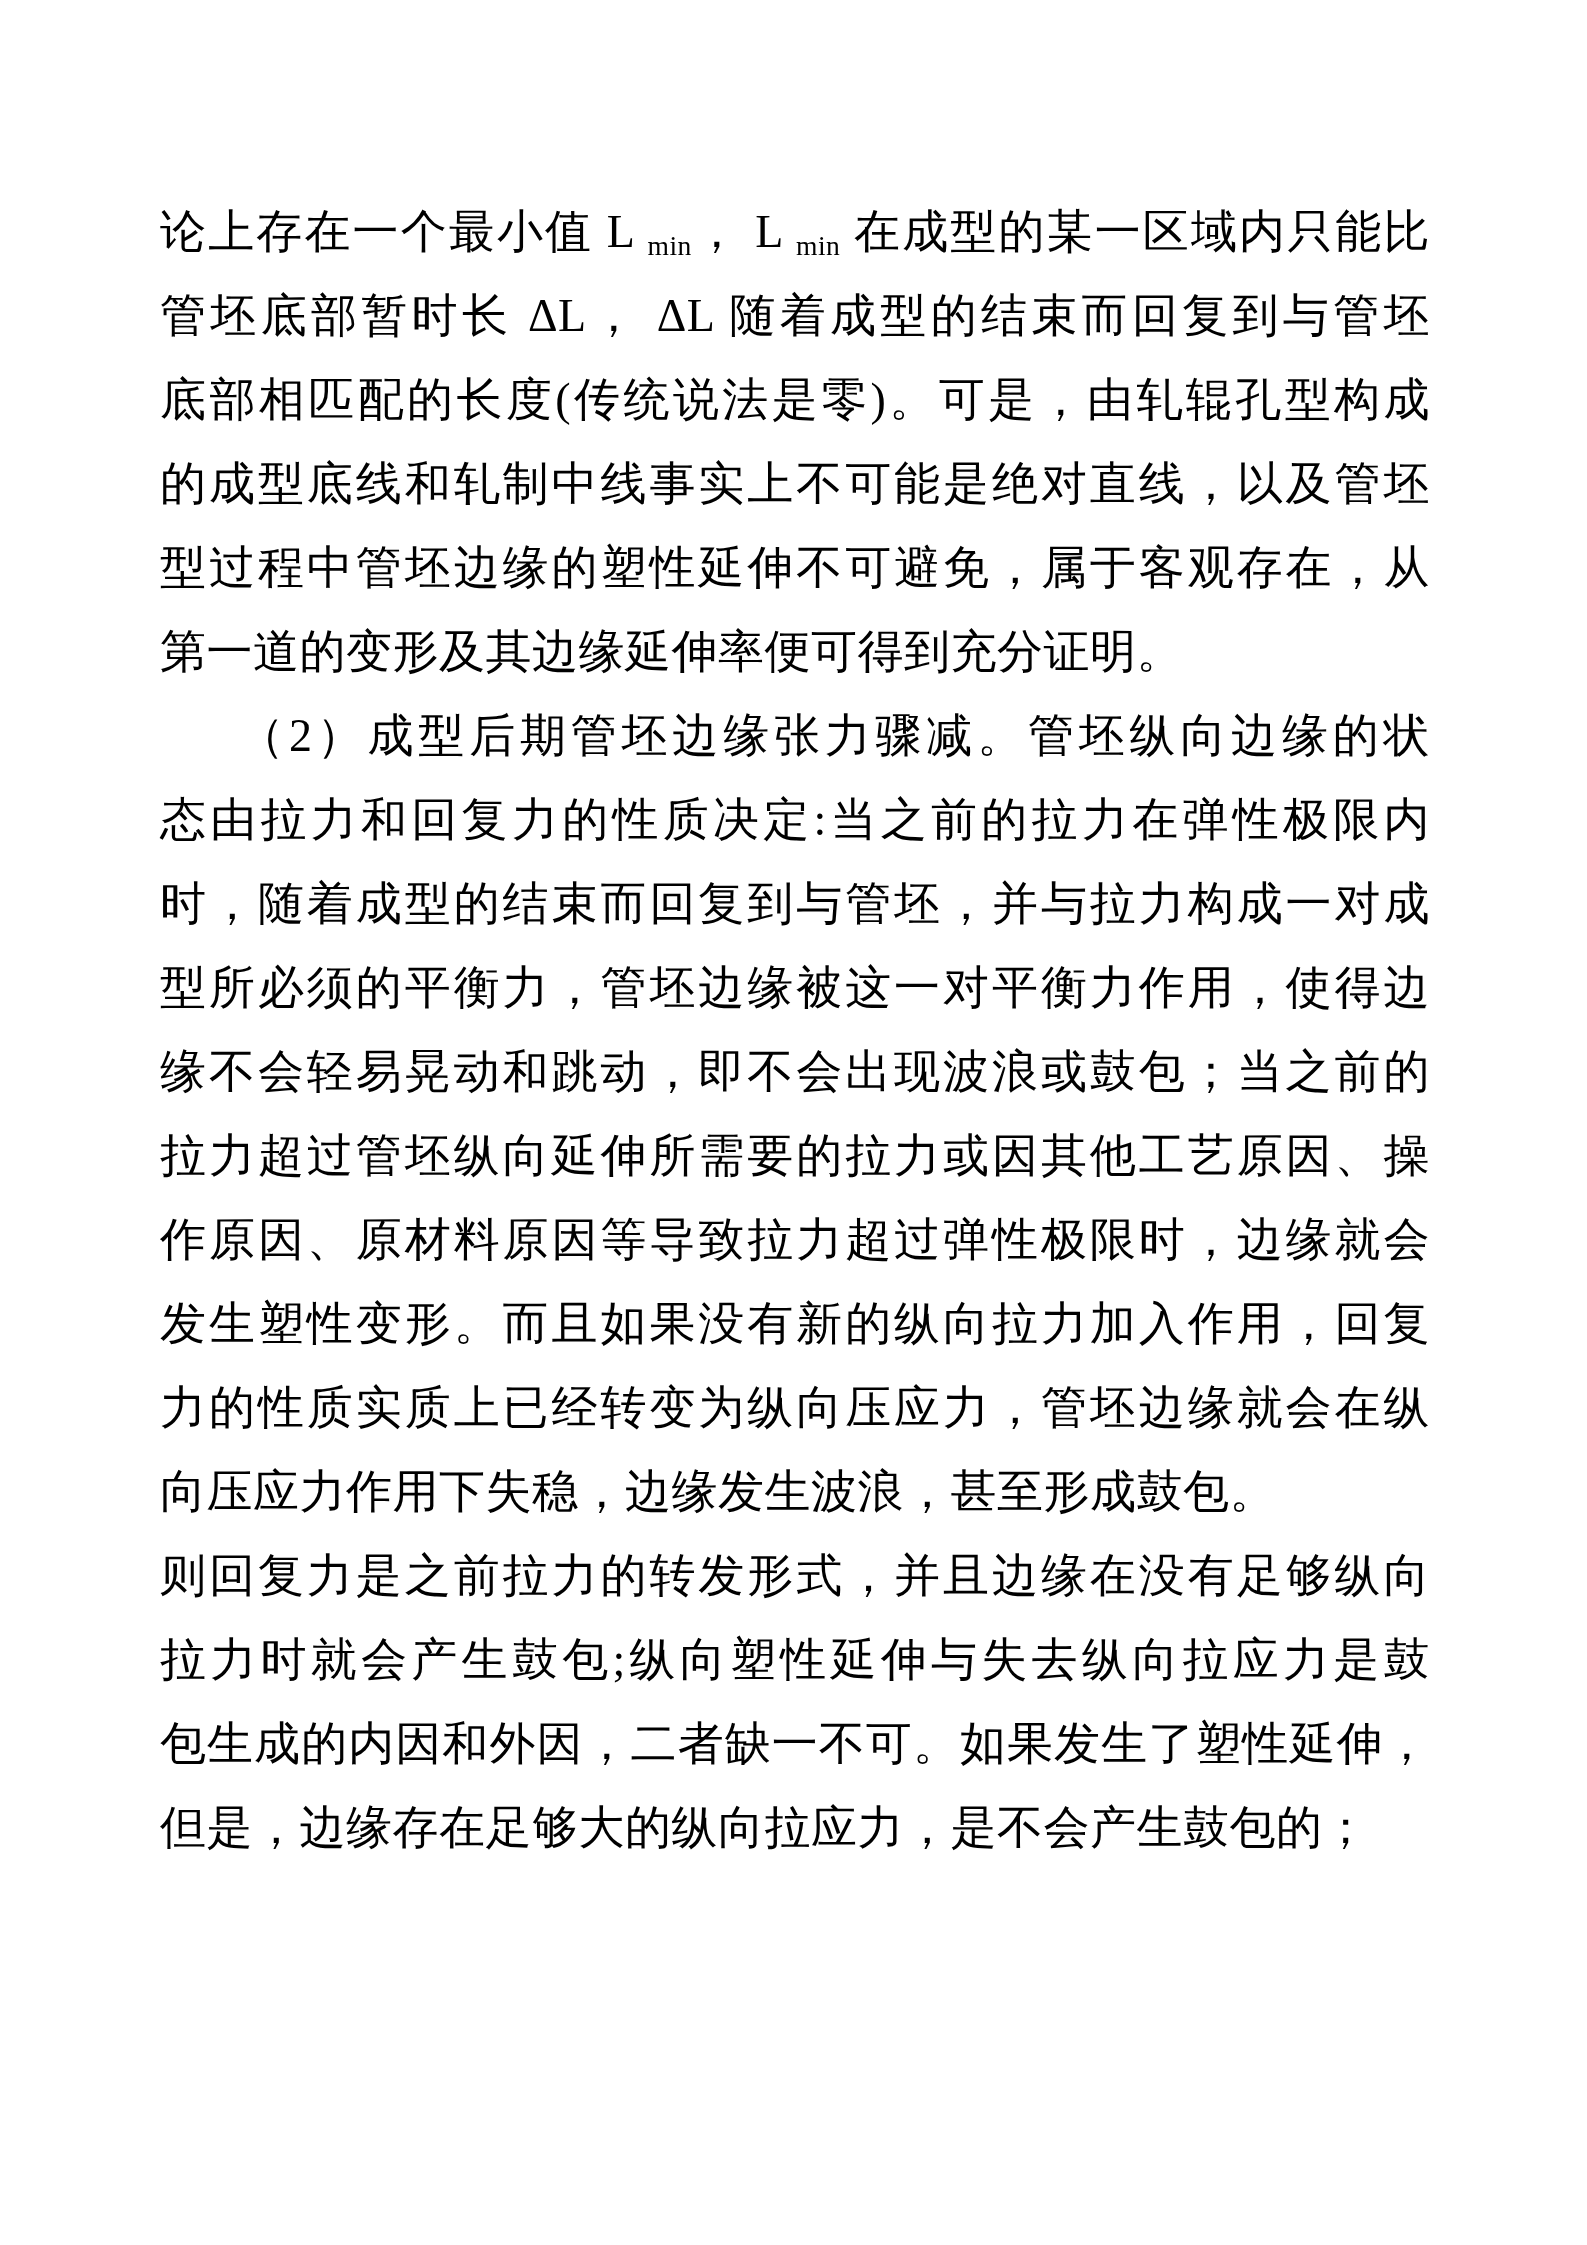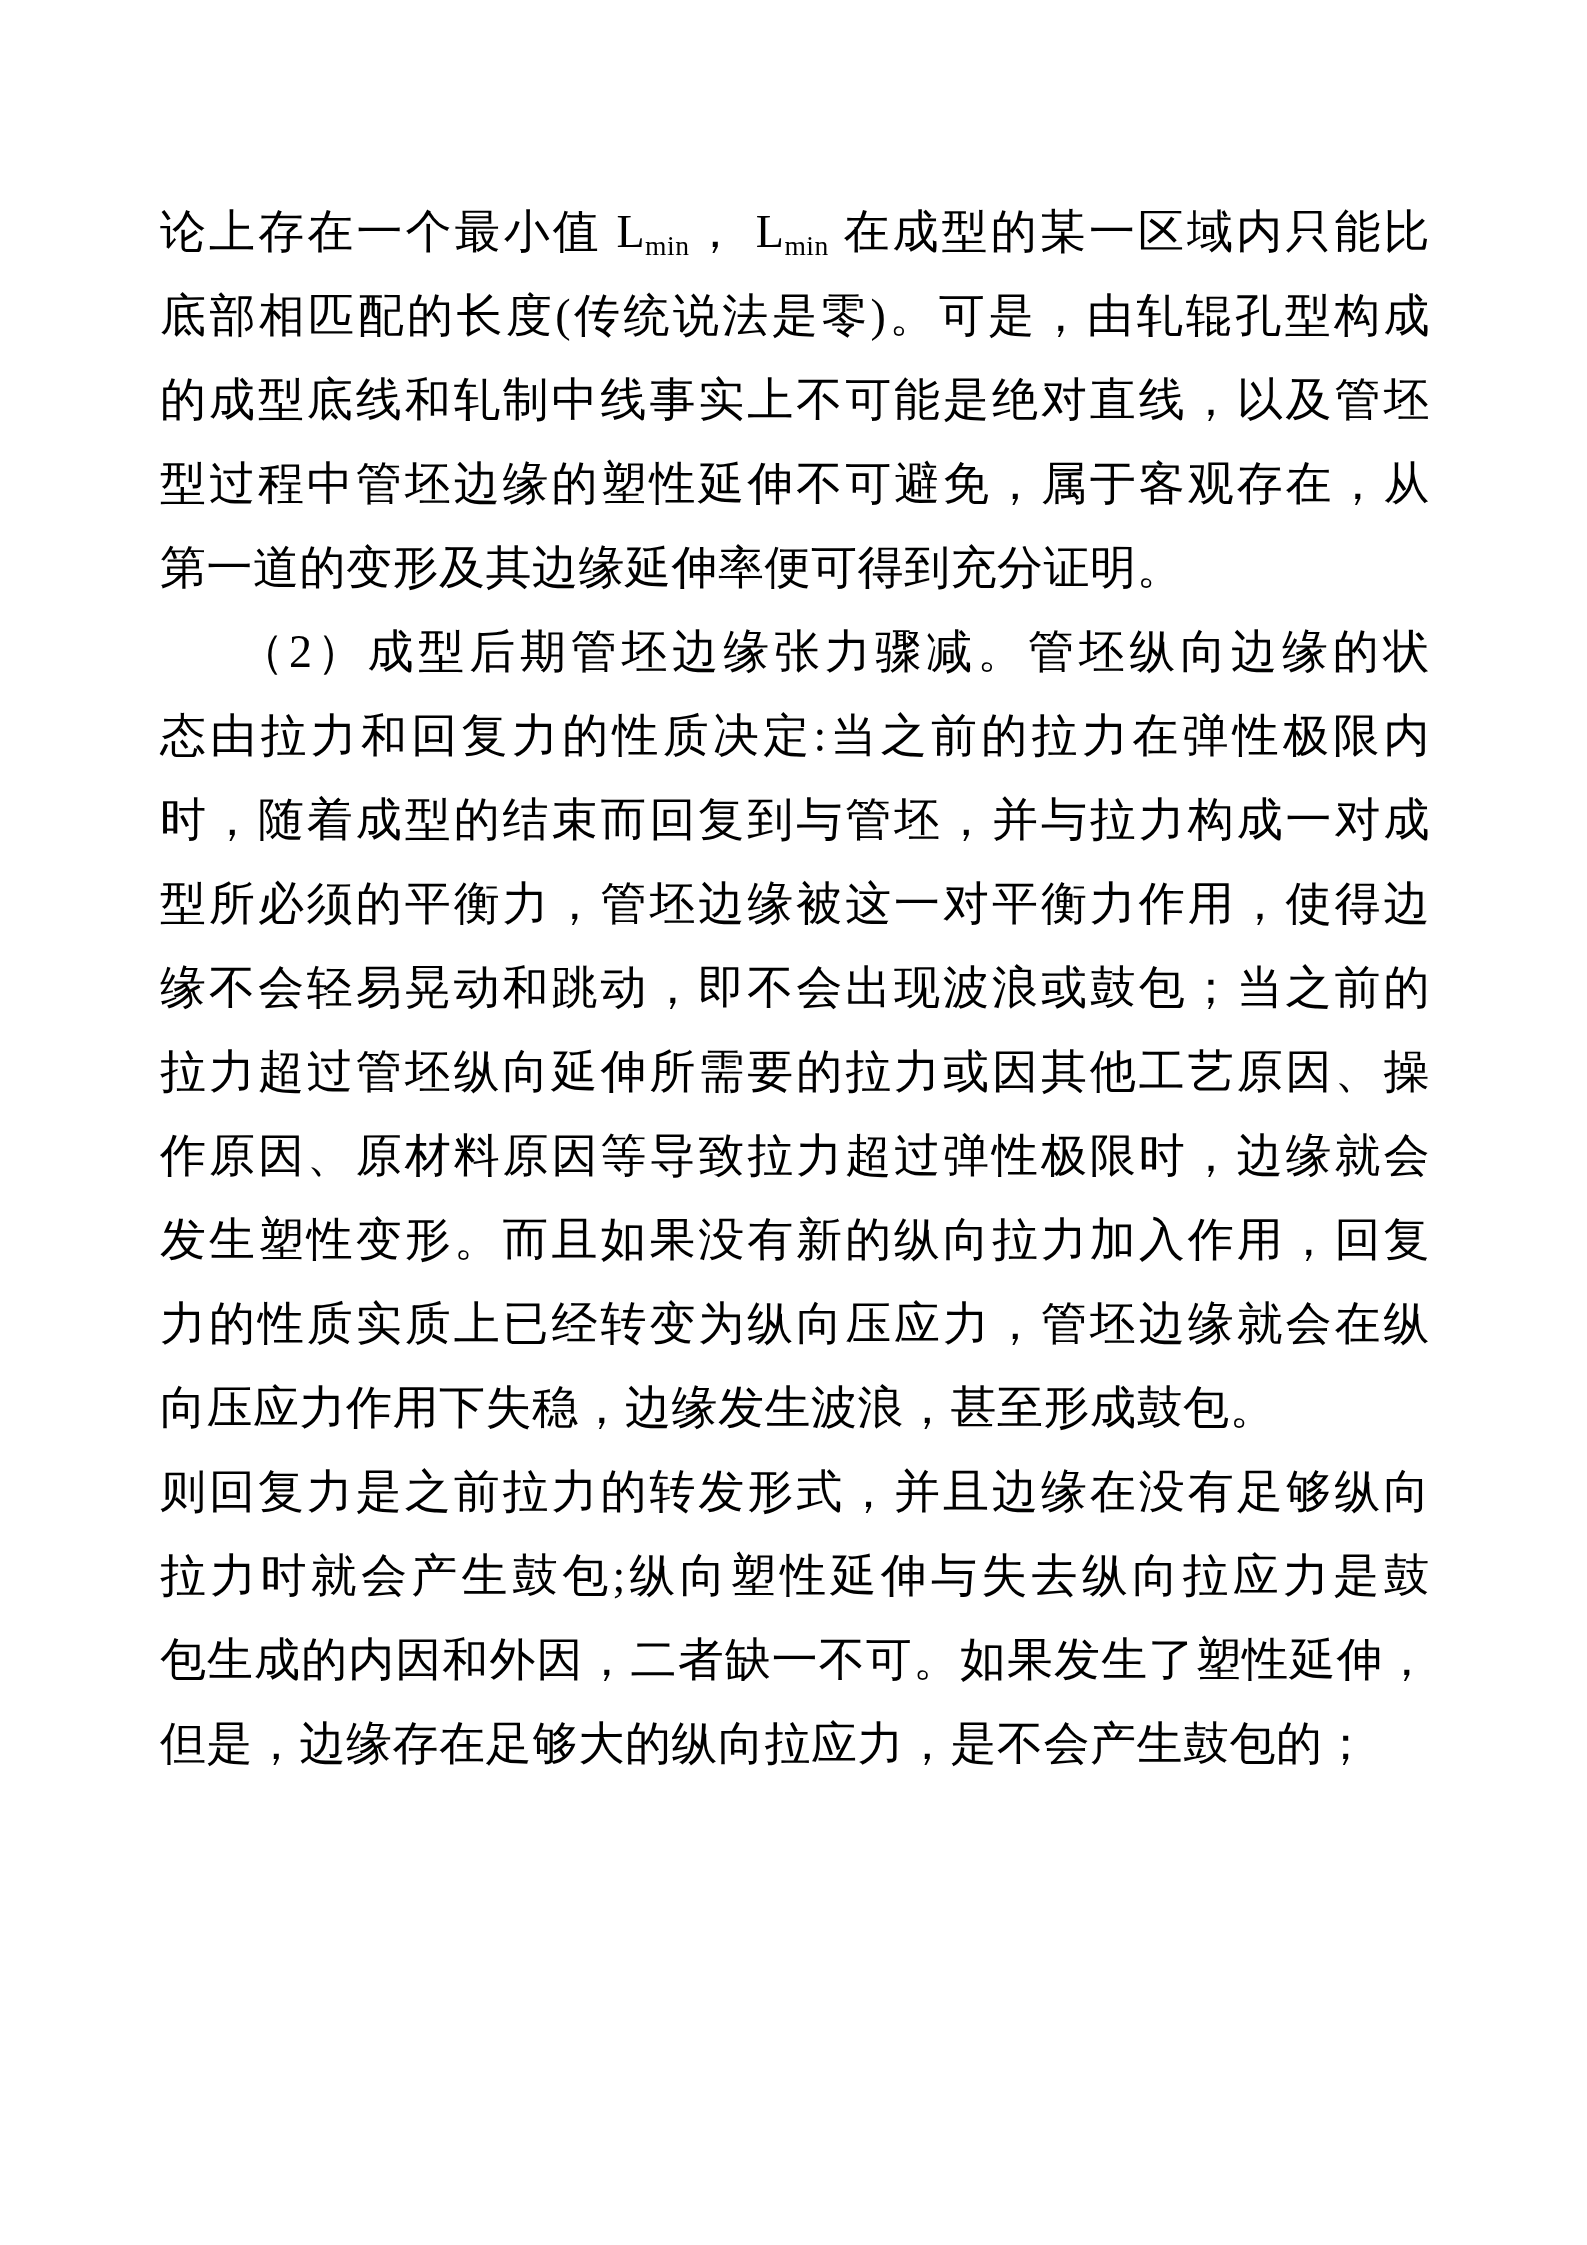--- a/index.html
+++ b/index.html
@@ -41,28 +41,30 @@
   }
   .line.indent {
     text-indent: 1.7em;
   }
   .line sub {
     font-size: 60%;
     vertical-align: baseline;
     position: relative;
     top: 0.28em;
     line-height: 0;
+    margin-left: 12px;
   }
 </style>
 </head>
 <body>
 
 <div class="page">
   <div class="text-block" id="text-block">
       <div class="line">论上存在一个最小值 L<sub>min</sub>， L<sub>min</sub> 在成型的某一区域内只能比</div>
+      <div class="line">管坯底部暂时长 ΔL， ΔL 随着成型的结束而回复到与管坯</div>
       <div class="line">底部相匹配的长度(传统说法是零)。可是，由轧辊孔型构成</div>
       <div class="line">的成型底线和轧制中线事实上不可能是绝对直线，以及管坯</div>
       <div class="line">型过程中管坯边缘的塑性延伸不可避免，属于客观存在，从</div>
       <div class="line para-end">第一道的变形及其边缘延伸率便可得到充分证明。</div>
       <div class="line indent">（2）成型后期管坯边缘张力骤减。管坯纵向边缘的状</div>
       <div class="line">态由拉力和回复力的性质决定:当之前的拉力在弹性极限内</div>
       <div class="line">时，随着成型的结束而回复到与管坯，并与拉力构成一对成</div>
       <div class="line">型所必须的平衡力，管坯边缘被这一对平衡力作用，使得边</div>
       <div class="line">缘不会轻易晃动和跳动，即不会出现波浪或鼓包；当之前的</div>
       <div class="line">拉力超过管坯纵向延伸所需要的拉力或因其他工艺原因、操</div>

